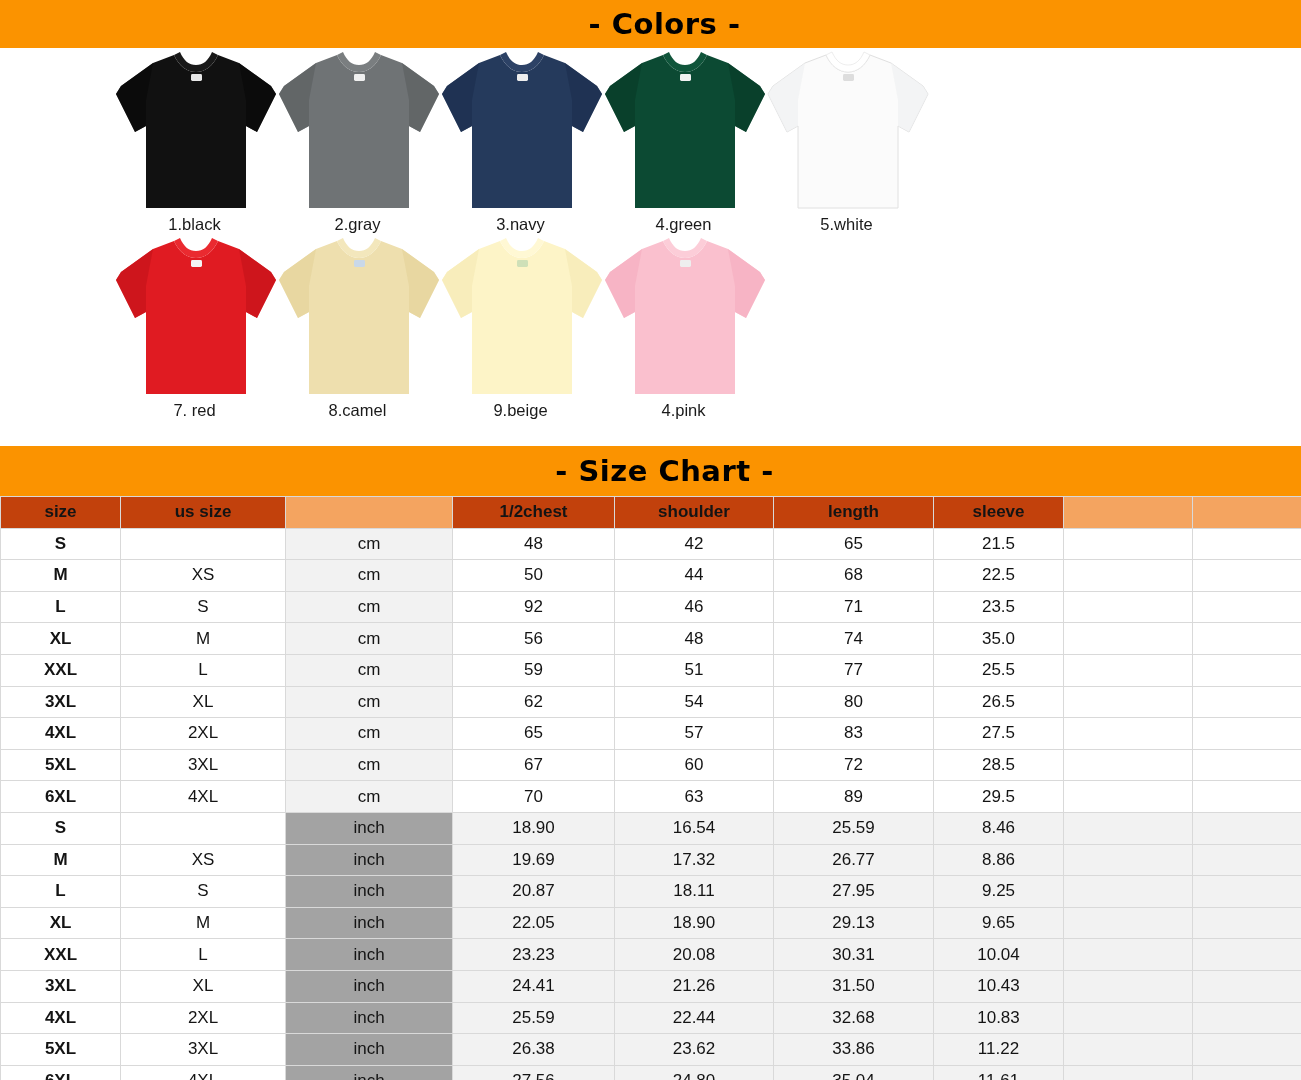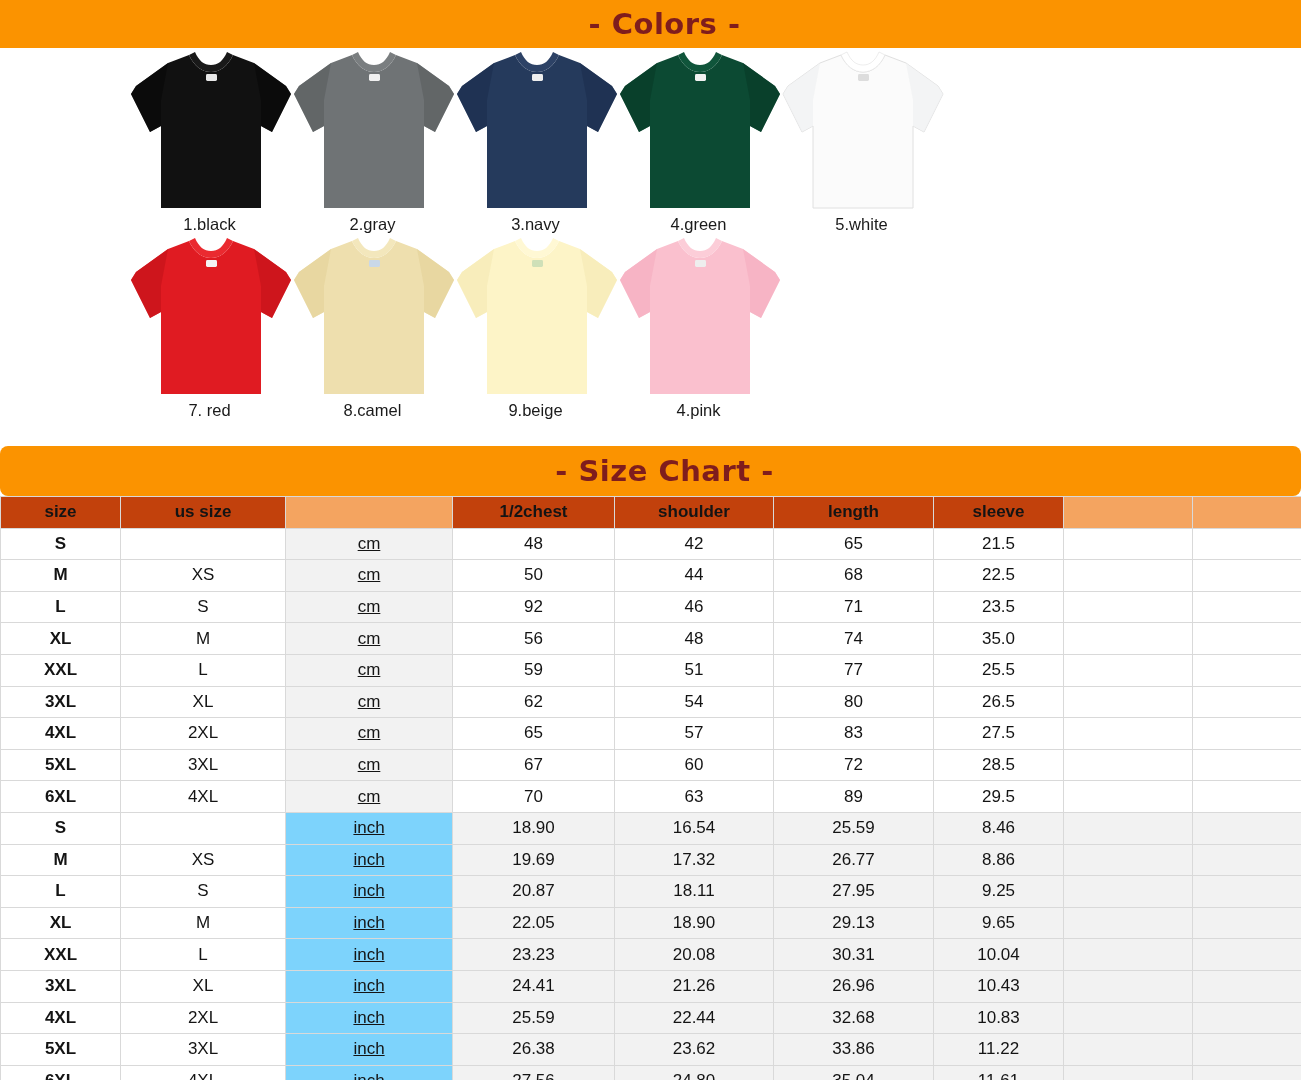--- a/index.html
+++ b/index.html
@@ -16,44 +16,42 @@
   .page {
     position: relative;
     width: 1301px;
     height: 1080px;
     background: #ffffff;
   }
 
   
   .banner {
     background: #fb9300;
-    color: #7f1d1d;
+    color: #000000;
     text-align: center;
     font-weight: bold;
     letter-spacing: 0.5px;
     font-family: "DejaVu Sans", sans-serif;
     padding-left: 28px;
   }
   .banner-colors {
     height: 48px;
     line-height: 48px;
     font-size: 29px;
   }
   .banner-size {
     height: 50px;
     line-height: 50px;
     font-size: 29px;
-    border-radius: 8px;
   }
 
   
   .colors-area {
     height: 398px;
     position: relative;
-    padding-left: 15px;
   }
   .shirt-row {
     display: flex;
     justify-content: flex-start;
     padding-left: 113px;
     box-sizing: border-box;
   }
   .shirt-cell {
     width: 163px;
     margin-right: 0px;
@@ -115,28 +113,27 @@
   }
   td.sizecol {
     font-weight: bold;
   }
   td.ussize {
     font-weight: normal;
   }
   td.unit {
     background: #f2f2f2;
     color: #1a1a1a;
-    text-decoration: underline;
   }
   tr.inch td.val {
     background: #f2f2f2;
     font-weight: normal;
   }
   tr.inch td.unit {
-    background: #7dd3fc;
+    background: #a3a3a3;
   }
   tr.inch td.blank {
     background: #f2f2f2;
   }
   td.blank { background: #ffffff; }
 </style>
 </head>
 <body>
 
 <div class="page">
@@ -448,21 +445,21 @@
           <td class="val">10.04</td>
           <td class="blank"></td>
           <td class="blank"></td>
         </tr>
         <tr class="inch">
           <td class="sizecol">3XL</td>
           <td class="ussize">XL</td>
           <td class="unit">inch</td>
           <td class="val">24.41</td>
           <td class="val">21.26</td>
-          <td class="val">26.96</td>
+          <td class="val">31.50</td>
           <td class="val">10.43</td>
           <td class="blank"></td>
           <td class="blank"></td>
         </tr>
         <tr class="inch">
           <td class="sizecol">4XL</td>
           <td class="ussize">2XL</td>
           <td class="unit">inch</td>
           <td class="val">25.59</td>
           <td class="val">22.44</td>

